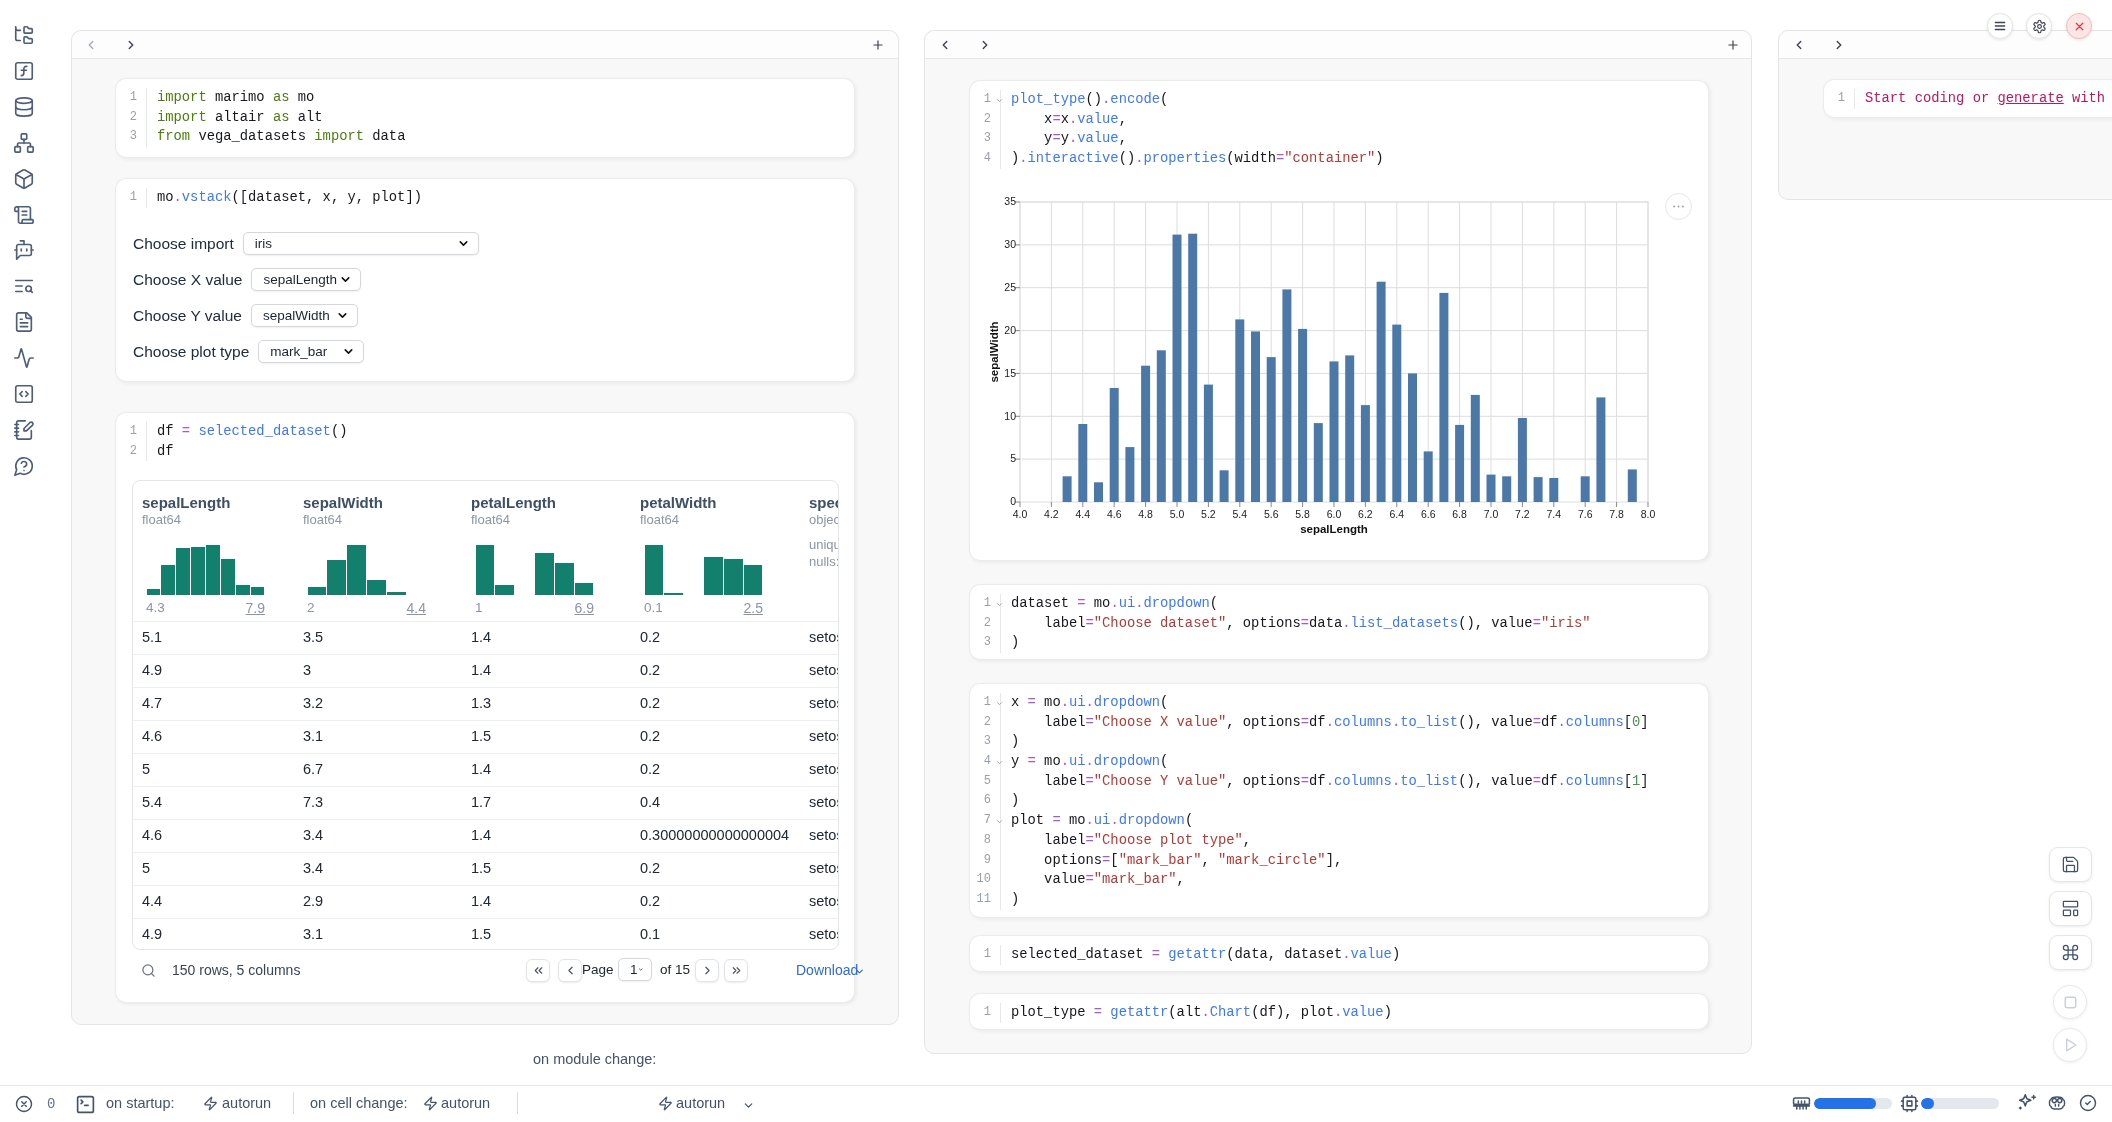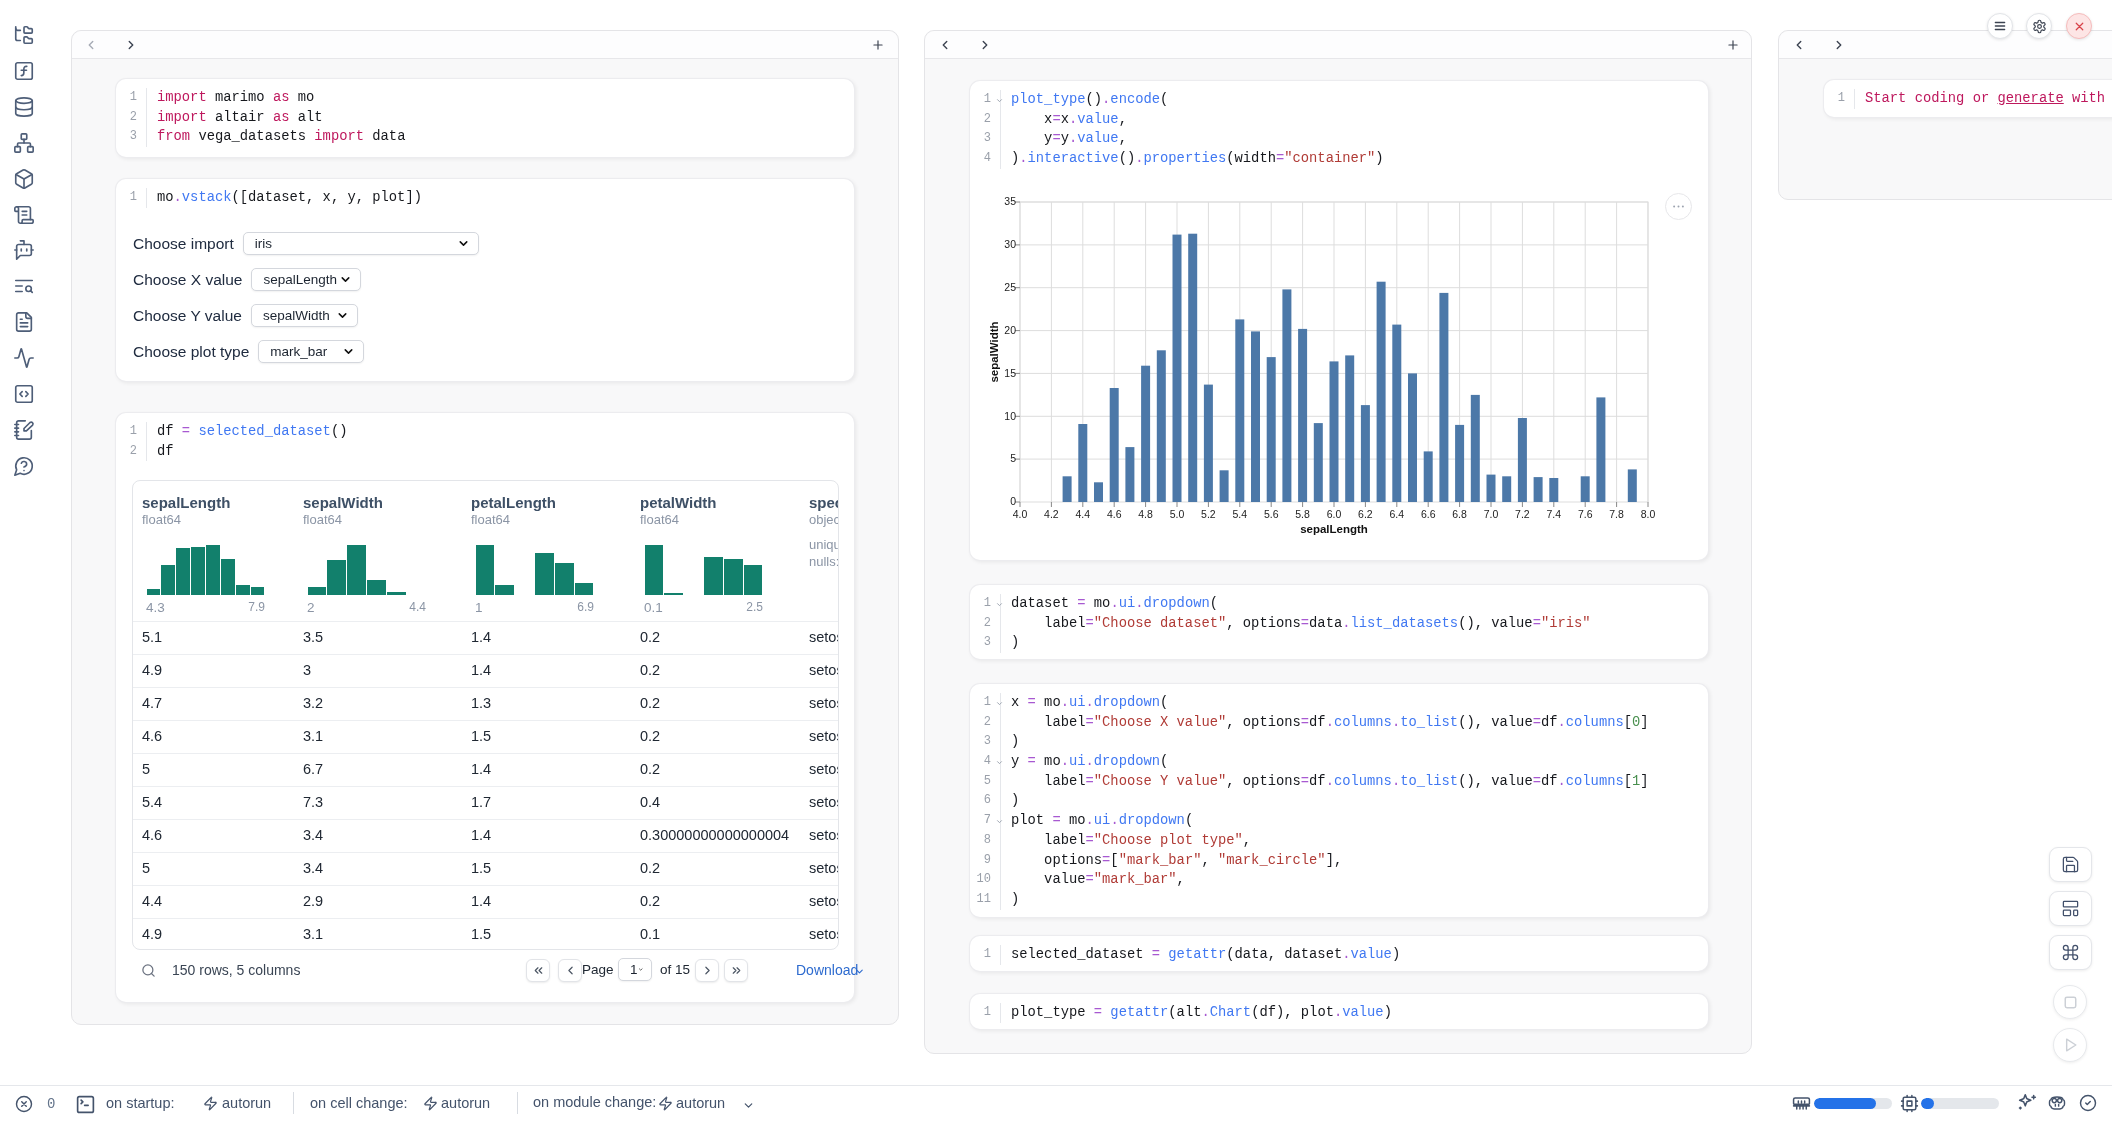--- a/index.html
+++ b/index.html
@@ -12,40 +12,40 @@
 .cell { position:absolute; background:#fff; border-radius:10px;
   box-shadow:0 0 0 1px #ececef, 1.5px 1.5px 4px rgba(0,0,0,.07); padding-top:9px; }
 .cl { position:relative; height:19.7px; line-height:19.7px; white-space:pre;
   font-family:"Liberation Mono",monospace; font-size:13.8px; color:#16181d; }
 .ln { display:inline-block; width:21px; text-align:right; color:#9aa0aa;
   font-size:12px; vertical-align:top; }
 .cd { position:absolute; left:41px; top:0; }
 .cl::before { content:""; position:absolute; left:29.5px; top:0; bottom:0;
   border-left:1px solid #e5e7eb; }
 .fold { position:absolute; left:25px; top:6px; width:9px; height:9px; }
-.k { color:#be185d; font-style:normal; }
+.k { color:#4d7c0f; font-style:normal; }
 .f { color:#4078f2; font-style:normal; }
 .s { color:#b03b36; font-style:normal; }
 .o { color:#a759d1; font-style:normal; }
 .n { color:#488f4e; font-style:normal; }
 .arrow { position:absolute; top:7px; width:14px; height:14px; }
 .drow { position:absolute; left:17px; height:23px; display:flex; align-items:center; }
 .dlab { font-size:15.5px; color:#202c40; margin-right:9px; }
 .sel { height:23px; border:1px solid #d4d7dd; border-radius:5px; background:#fff;
   box-shadow:0 1px 2px rgba(0,0,0,.06); font-size:13.5px; color:#1c2430;
   display:inline-flex; align-items:center; padding:0 8px 0 11px; position:relative; }
 .sel svg { margin-left:auto; }
 .tbox { position:absolute; left:16px; top:67px; width:707px; height:470px;
   border:1px solid #e3e5e9; border-radius:8px; background:#fff; overflow:hidden; }
 .th { position:absolute; top:13px; }
 .thn { font-size:15px; font-weight:bold; color:#3e5066; }
 .tht { font-size:13px; color:#8b95a5; margin-top:1px; }
 .hist { position:absolute; top:64px; width:119px; height:50px; }
 .hmin { position:absolute; top:119px; font-size:13.5px; color:#8b95a5; }
-.hmax { position:absolute; top:119px; font-size:12px; color:#8b95a5; width:60px; text-align:right; }
+.hmax { position:absolute; top:119px; font-size:14px; color:#8b95a5; width:60px; text-align:right;text-decoration:underline; }
 .tr { position:absolute; left:0; width:100%; height:33px; border-top:1px solid #eceef1; }
 .td { position:absolute; top:7px; font-size:14.5px; color:#202833; }
 .pbtn { position:absolute; width:24px; height:23px; border:1px solid #e2e4e8;
   border-radius:6px; background:#fff; box-shadow:0 1px 2px rgba(0,0,0,.08);
   display:flex; align-items:center; justify-content:center; }
 .sqbtn { position:absolute; left:2049px; width:43px; height:35px; background:#fff;
   border:1px solid #e4e6ea; border-radius:9px; box-shadow:0 1px 3px rgba(0,0,0,.08);
   display:flex; align-items:center; justify-content:center; }
 .cirbtn { position:absolute; border-radius:50%; background:#fff;
   display:flex; align-items:center; justify-content:center; }
@@ -626,21 +626,21 @@
     <path d="M4 14a1 1 0 0 1-.78-1.63l9.9-10.2a.5.5 0 0 1 .86.46l-1.92 6.02A1 1 0 0 0 13 10h7a1 1 0 0 1 .78 1.63l-9.9 10.2a.5.5 0 0 1-.86-.46l1.92-6.02A1 1 0 0 0 11 14z"></path>
   </svg>
 <span class="abs sbt" style="left:222px;top:1095px">autorun</span>
 <div class="abs" style="left:293px;top:1092px;width:1px;height:22px;background:#d8dce2"></div>
 <span class="abs sbt" style="left:310px;top:1095px">on cell change:</span>
 <svg class="abs" style="left:423px;top:1096px" width="15" height="15" viewBox="0 0 24 24" fill="none" stroke="#44536b" stroke-width="2" stroke-linejoin="round">
     <path d="M4 14a1 1 0 0 1-.78-1.63l9.9-10.2a.5.5 0 0 1 .86.46l-1.92 6.02A1 1 0 0 0 13 10h7a1 1 0 0 1 .78 1.63l-9.9 10.2a.5.5 0 0 1-.86-.46l1.92-6.02A1 1 0 0 0 11 14z"></path>
   </svg>
 <span class="abs sbt" style="left:441px;top:1095px">autorun</span>
 <div class="abs" style="left:517px;top:1092px;width:1px;height:22px;background:#d8dce2"></div>
-<span class="abs sbt" style="left:533px;top:1094px">on module change:</span>
+<span class="abs sbt" style="left:533px;top:1051px">on module change:</span>
 <svg class="abs" style="left:658px;top:1096px" width="15" height="15" viewBox="0 0 24 24" fill="none" stroke="#44536b" stroke-width="2" stroke-linejoin="round">
     <path d="M4 14a1 1 0 0 1-.78-1.63l9.9-10.2a.5.5 0 0 1 .86.46l-1.92 6.02A1 1 0 0 0 13 10h7a1 1 0 0 1 .78 1.63l-9.9 10.2a.5.5 0 0 1-.86-.46l1.92-6.02A1 1 0 0 0 11 14z"></path>
   </svg>
 <span class="abs sbt" style="left:676px;top:1095px">autorun</span>
 <svg class="abs" style="left:742px;top:1099px" width="13" height="13" viewBox="0 0 24 24" fill="none" stroke="#44536b" stroke-width="2.2" stroke-linecap="round" stroke-linejoin="round">
     <path d="m6 9 6 6 6-6"></path>
   </svg>
 <svg class="abs" style="left:1792px;top:1094px" width="19" height="19" viewBox="0 0 24 24" fill="none" stroke="#44536b" stroke-width="1.9" stroke-linecap="round" stroke-linejoin="round">
     <path d="M6 19v-3M10 19v-3M14 19v-3M18 19v-3M8 11V9M16 11V9M12 11V9M2 15h20M2 7a2 2 0 0 1 2-2h16a2 2 0 0 1 2 2v5a1 1 0 0 1-1 1H3a1 1 0 0 1-1-1Z"></path>
   </svg>

